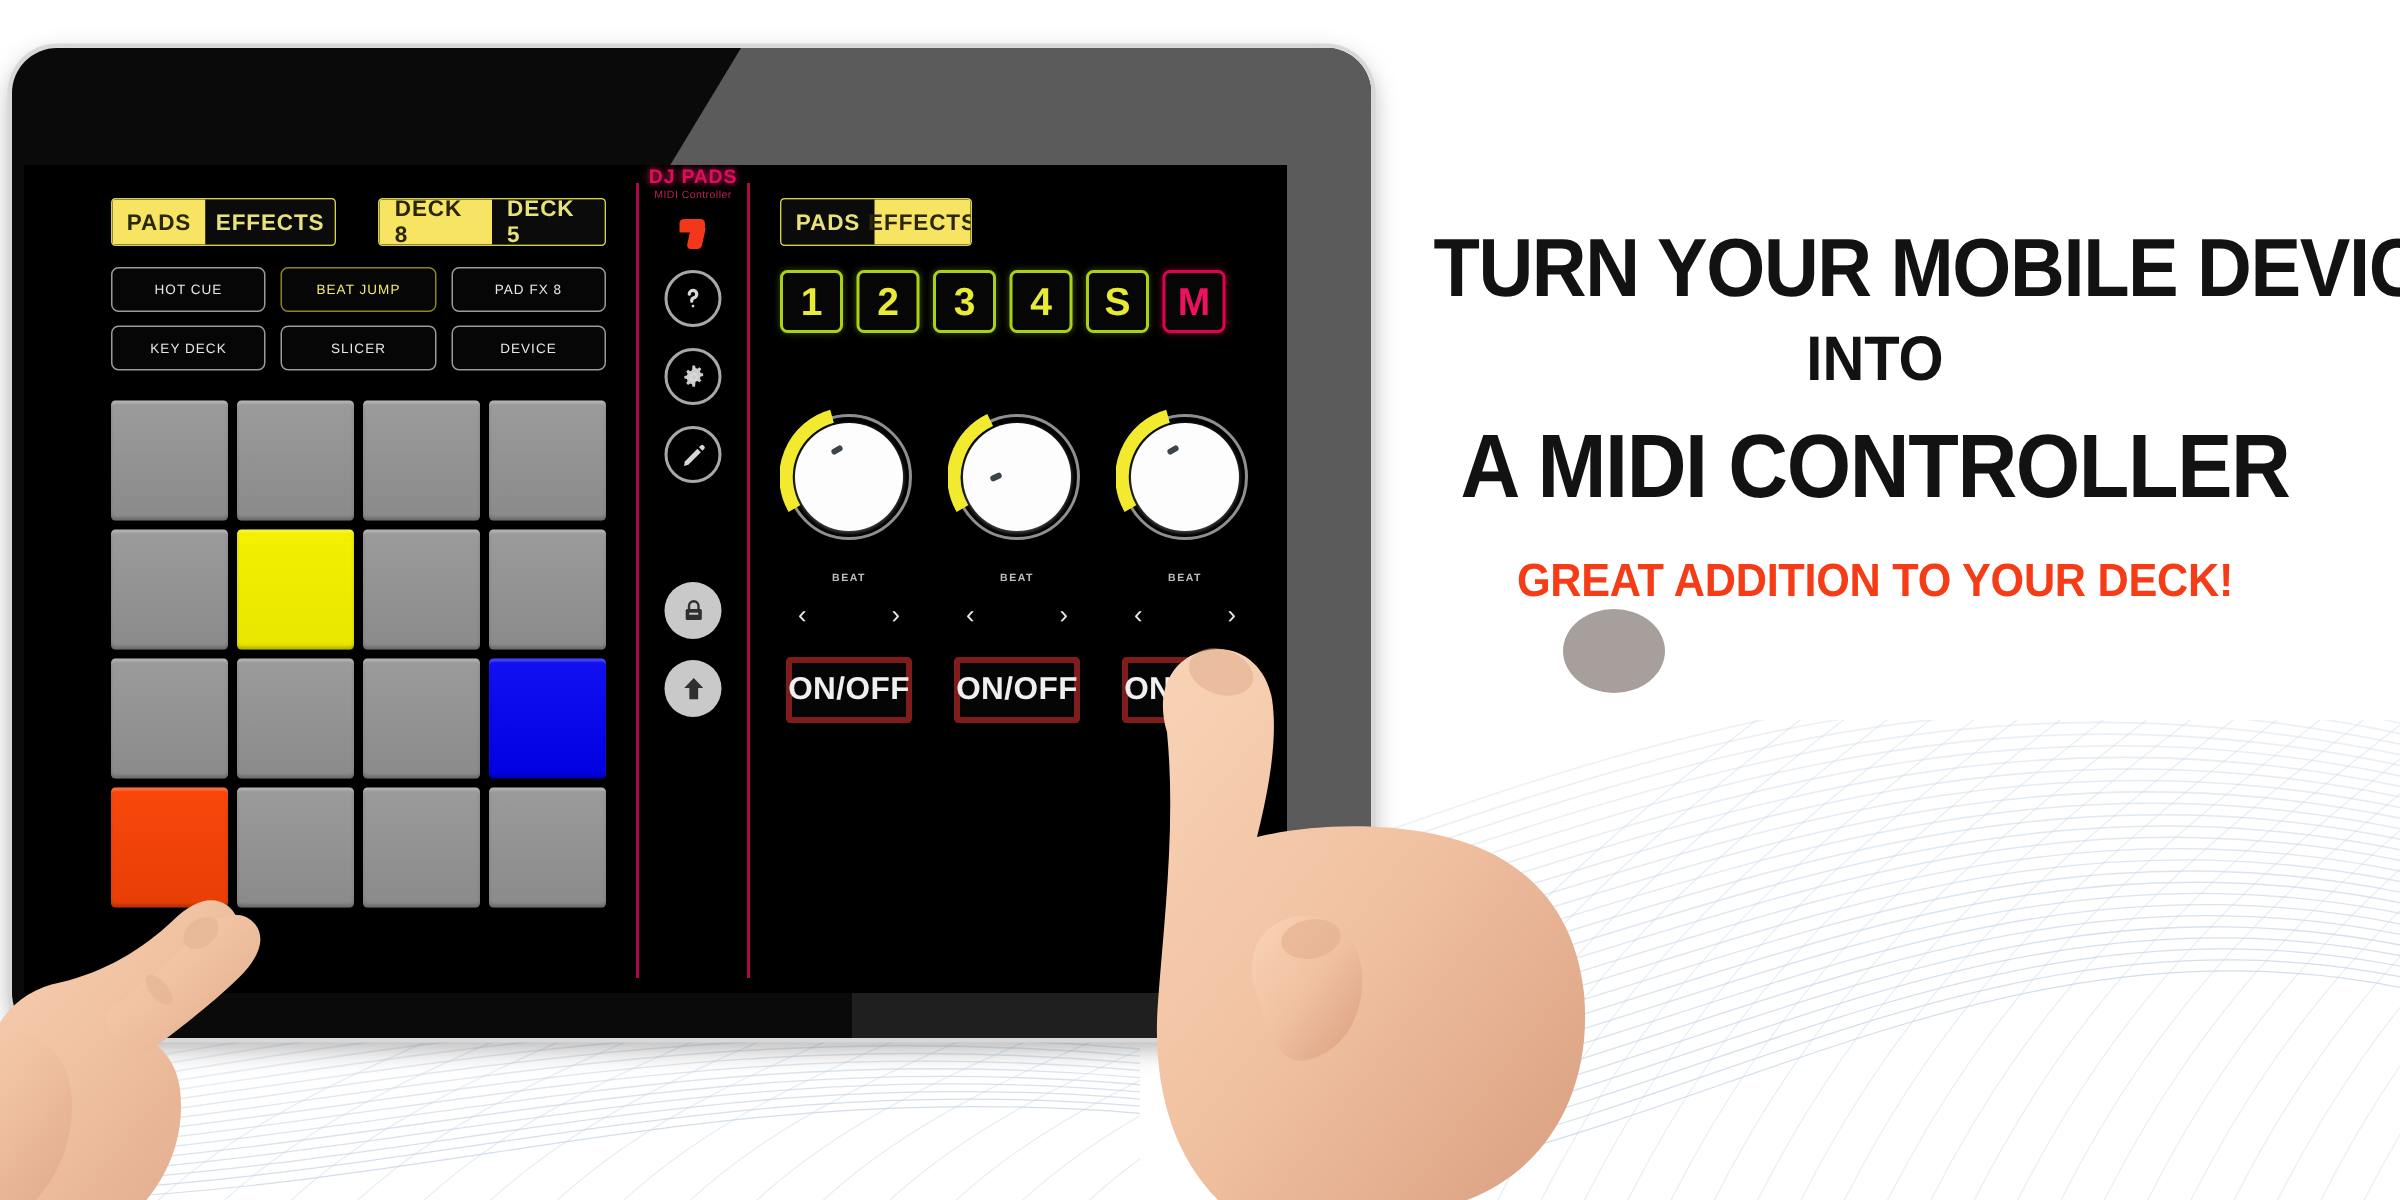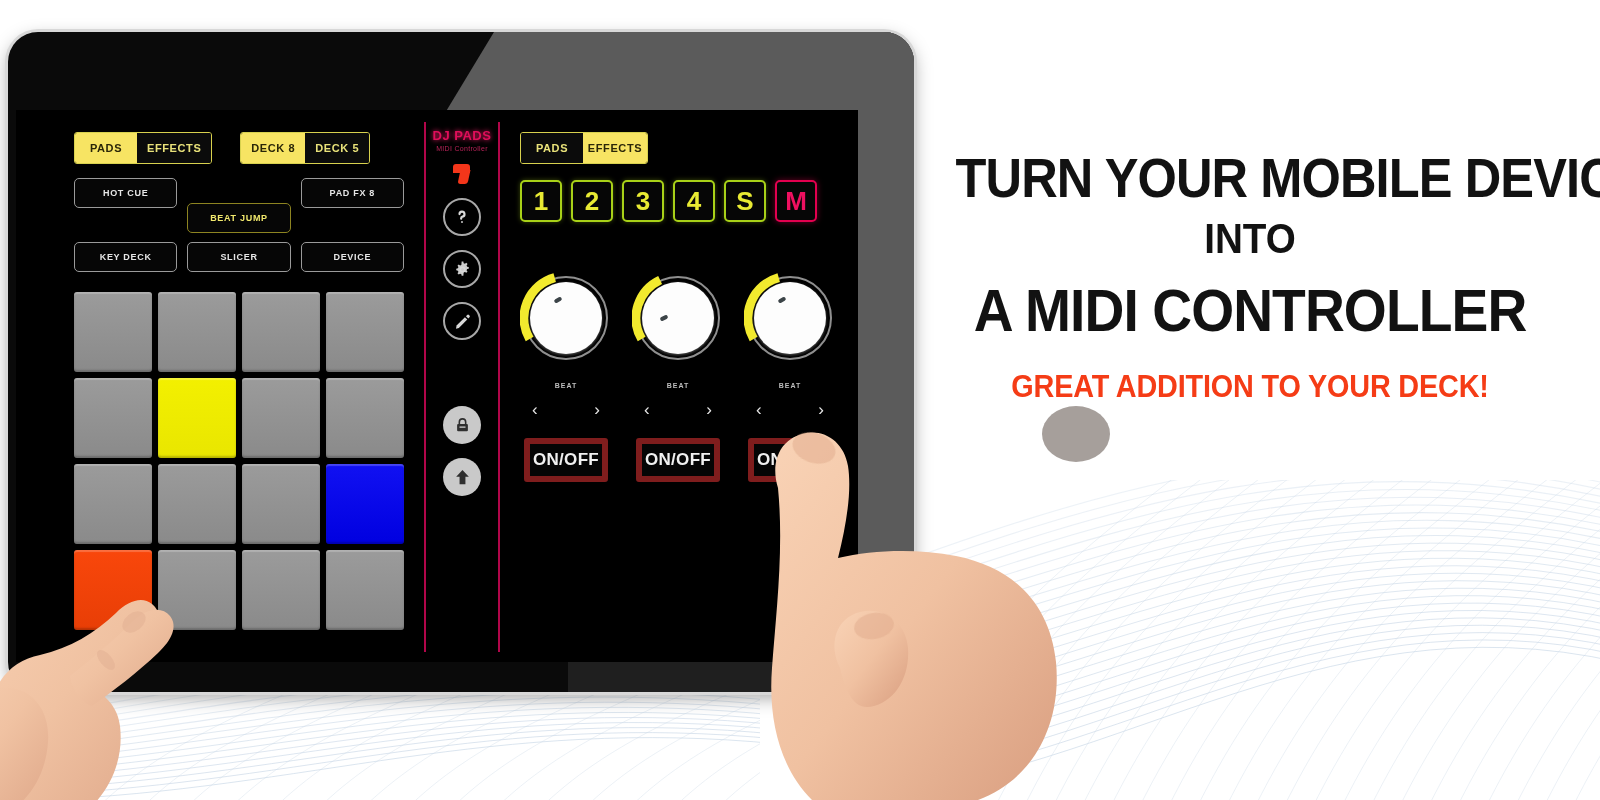--- a/index.html
+++ b/index.html
@@ -54,58 +54,58 @@
   #right-panel { width: 350px; padding: 22px 0 0 12px; }
 
   
   .seg-row { display: flex; gap: 28px; }
   .seg {
     display: flex; border: 1px solid #d8d14e; border-radius: 3px;
     overflow: hidden; height: 32px;
   }
   .seg-btn {
     display: flex; align-items: center; justify-content: center;
-    font-size: 11px; font-weight: bold; letter-spacing: .6px;
+    font-size: 15px; font-weight: bold; letter-spacing: .6px;
     background: #0b0b0b; color: #e9e27a; padding: 0 10px; min-width: 62px;
     font-family: "Liberation Sans", sans-serif;
   }
   .seg-btn.on { background: #f7e463; color: #2a2608; }
 
   .mode-grid {
     margin-top: 14px; display: grid; grid-template-columns: repeat(3, 1fr);
     gap: 9px 10px; width: 330px;
   }
   .mode-btn {
     height: 30px; border: 1px solid #9a9a9a; border-radius: 5px;
     background: #060606; color: #e6e6e6;
     display: flex; align-items: center; justify-content: center;
-    font-size: 9px; font-weight: bold; letter-spacing: .7px;
-  }
-  .mode-btn.on { border-color: #8d8421; color: #f1e86d; margin-top: 25px; }
+    font-size: 9px; font-weight: normal; letter-spacing: .7px;
+  }
+  .mode-btn.on { border-color: #8d8421; color: #f1e86d; }
 
   .pad-grid {
     margin-top: 20px; width: 330px; height: 338px;
     display: grid; grid-template-columns: repeat(4, 1fr); grid-template-rows: repeat(4, 1fr);
     gap: 6px; background: #000;
   }
   .pad {
     border-radius: 3px;
     background: linear-gradient(#9b9b9b, #8a8a8a);
     box-shadow: inset 0 -2px 2px rgba(0,0,0,.22), inset 0 2px 1px rgba(255,255,255,.22);
   }
   .pad[data-color="yellow"] { background: linear-gradient(#f3f000, #e9e600); }
   .pad[data-color="blue"]   { background: linear-gradient(#1111f2, #0000e0); }
   .pad[data-color="orange"] { background: linear-gradient(#f9470b, #e83e06); }
 
   
   .rail-line { position: absolute; top: 12px; bottom: 10px; width: 2px; background: #b2064a; }
   .rail-line.l { left: 8px; }
   .rail-line.r { right: 8px; }
 
-  #brand { text-align: center; padding-top: 18px; }
+  #brand { text-align: center; }
   #brand .b1 {
     font-size: 13px; font-weight: bold; letter-spacing: .5px;
     color: #e00e5a; text-shadow: 0 0 5px #ff1f6e;
     font-family: "Liberation Sans", sans-serif;
   }
   #brand .b2 { font-size: 7px; letter-spacing: .3px; color: #b82258; margin-top: 2px; }
 
   #logo-mark {
     margin: 10px auto 0; width: 26px; height: 26px; position: relative;
   }
@@ -162,24 +162,24 @@
 
   .fx-ctrl-row { margin-top: 22px; display: flex; gap: 28px; padding-left: 4px; }
   .fx-ctrl { width: 84px; text-align: center; }
   .fx-ctrl .lbl { font-size: 7px; color: #bdbdbd; letter-spacing: 1px; font-weight: bold; }
   .fx-ctrl .chevs {
     margin-top: 12px; display: flex; justify-content: space-between; padding: 0 8px;
     color: #e8e8e8; font-size: 17px; line-height: 1;
   }
   .onoff-row { margin-top: 20px; display: flex; gap: 28px; padding-left: 4px; }
   .onoff {
-    width: 84px; height: 44px; border: 6px solid #7f1d1d; border-radius: 3px;
+    width: 84px; height: 44px; border: 4px solid #7f1d1d; border-radius: 3px;
     background: #050505; color: #f0f0f0;
     display: flex; align-items: center; justify-content: center;
-    font-size: 17px; font-weight: bold; letter-spacing: .3px;
+    font-size: 21px; font-weight: bold; letter-spacing: .3px;
   }
 
   
   .hand { position: absolute; pointer-events: none; }
   #hand-left  { left: -80px; top: 470px; width: 360px; height: 340px; }
   #hand-right { left: 720px; top: 400px; width: 420px; height: 400px; }
 
   
   #copy { position: absolute; left: 930px; top: 152px; width: 640px; text-align: center; }
   .h1 {

